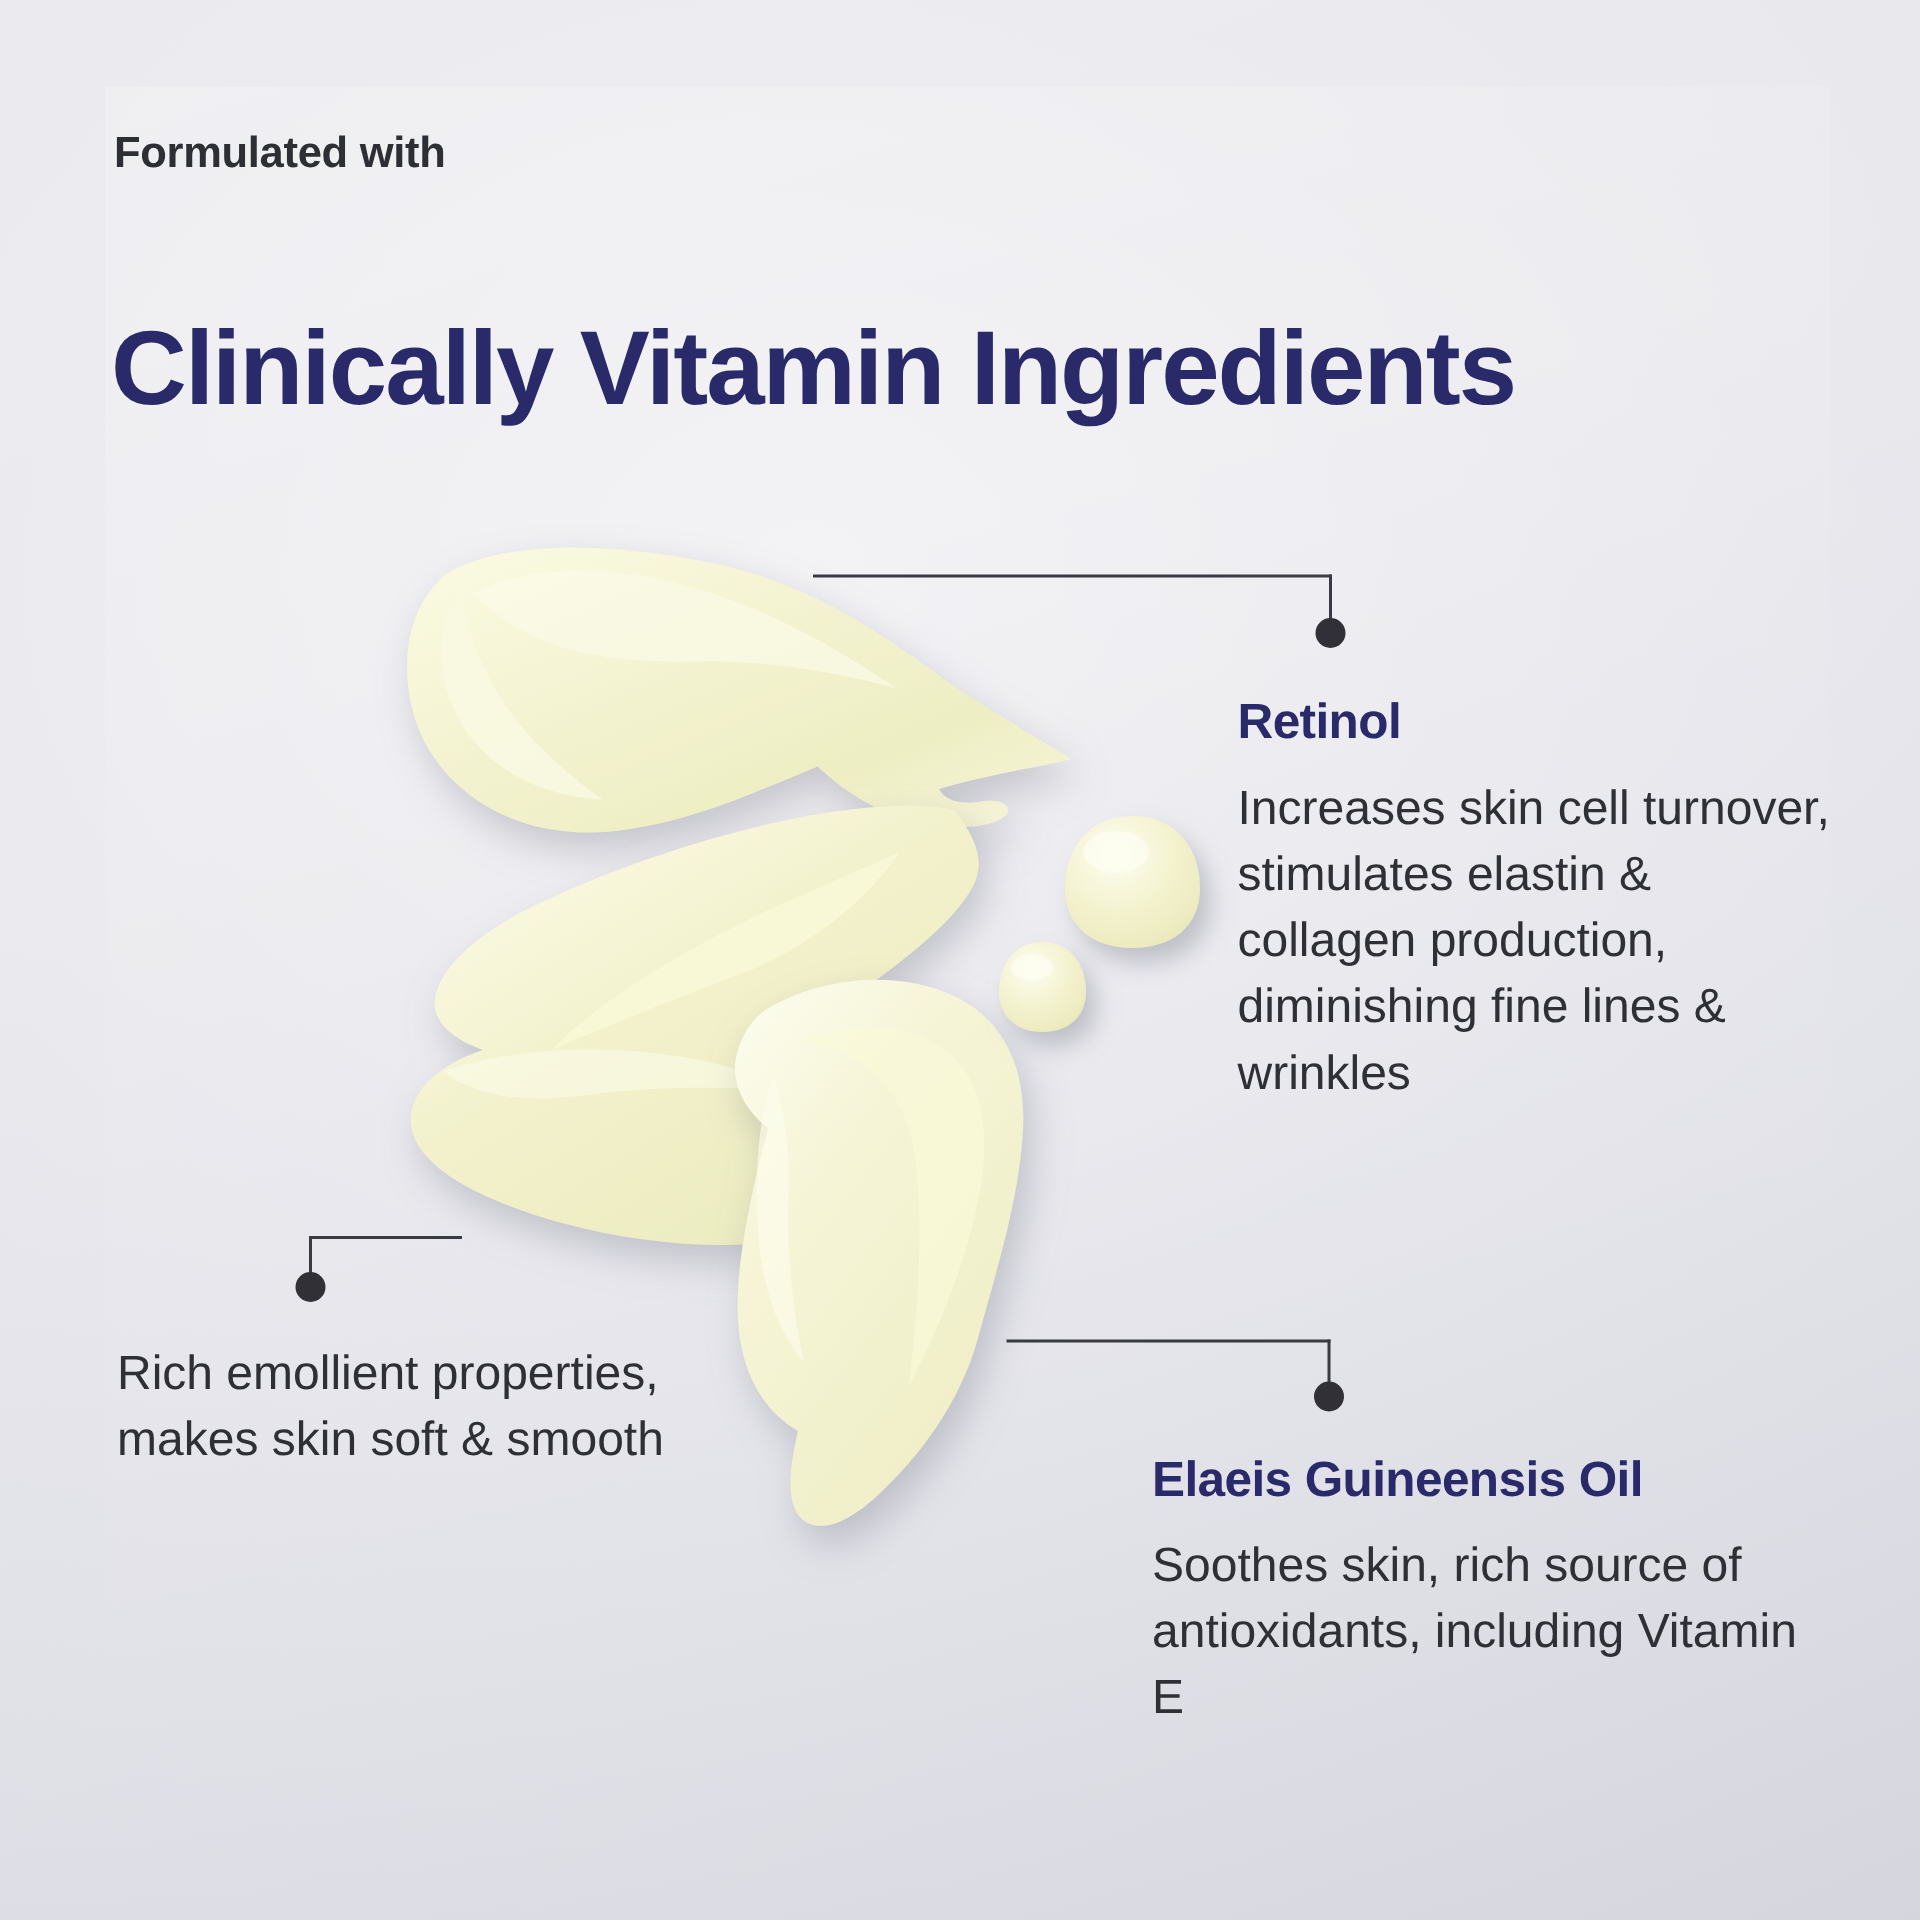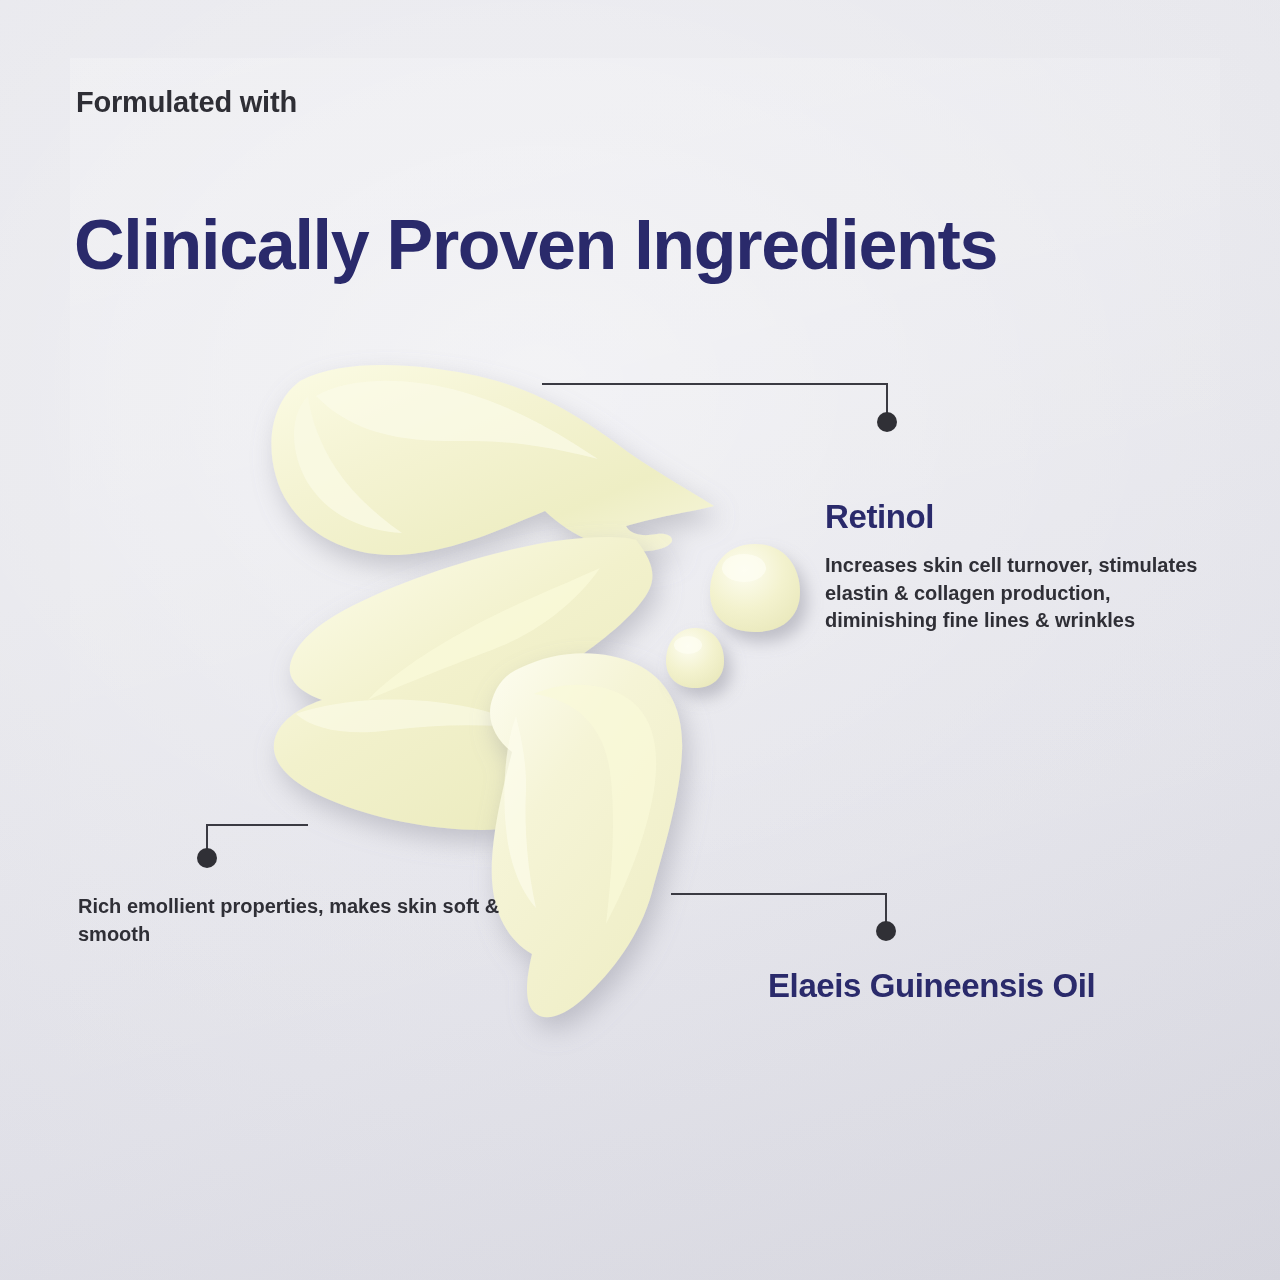--- a/index.html
+++ b/index.html
@@ -79,27 +79,27 @@
   .callout h3 {
     margin: 0 0 16px 0;
     font-size: 33px;
     font-weight: 700;
     letter-spacing: -0.4px;
     color: #2a2a6b;
     white-space: nowrap;
   }
   .callout p {
     margin: 0;
-    font-size: 20px;
+    font-size: 32px;
     line-height: 1.38;
-    font-weight: 700;
+    font-weight: 400;
     color: #2f2f36;
   }
 
-  #callout-retinol { left: 825px; top: 462px; width: 400px; margin-top: 36px; }
+  #callout-retinol { left: 825px; top: 462px; width: 400px; }
   #callout-bidens  { left: 78px;  top: 893px; width: 440px; }
   #callout-elaeis  { left: 768px; top: 967px; width: 440px; }
 </style>
 </head>
 <body>
 
 <div id="stage">
 
   <div class="bg-panel"></div>
   <div class="bg-vignette"></div>
@@ -246,28 +246,29 @@
     <div class="conn-dot" style="left:197px; top:848px;"></div>
   </div>
 
   <div class="connector">
     <div class="conn-h" style="left:671px; top:893px; width:216px;"></div>
     <div class="conn-v" style="left:885px; top:893px; height:32px;"></div>
     <div class="conn-dot" style="left:876px; top:921px;"></div>
   </div>
 
   <div class="eyebrow">Formulated with</div>
-  <h1 class="headline">Clinically Proven Ingredients</h1>
+  <h1 class="headline">Clinically Vitamin Ingredients</h1>
 
   <div class="callout" id="callout-retinol">
     <h3>Retinol</h3>
     <p>Increases skin cell turnover, stimulates elastin &amp; collagen production, diminishing fine lines &amp; wrinkles</p>
   </div>
 
   <div class="callout" id="callout-bidens">
     <p>Rich emollient properties, makes skin soft &amp; smooth</p>
   </div>
 
   <div class="callout" id="callout-elaeis">
     <h3>Elaeis Guineensis Oil</h3>
+    <p>Soothes skin, rich source of antioxidants, including Vitamin E</p>
   </div>
 
 </div>
 
 </body></html>

